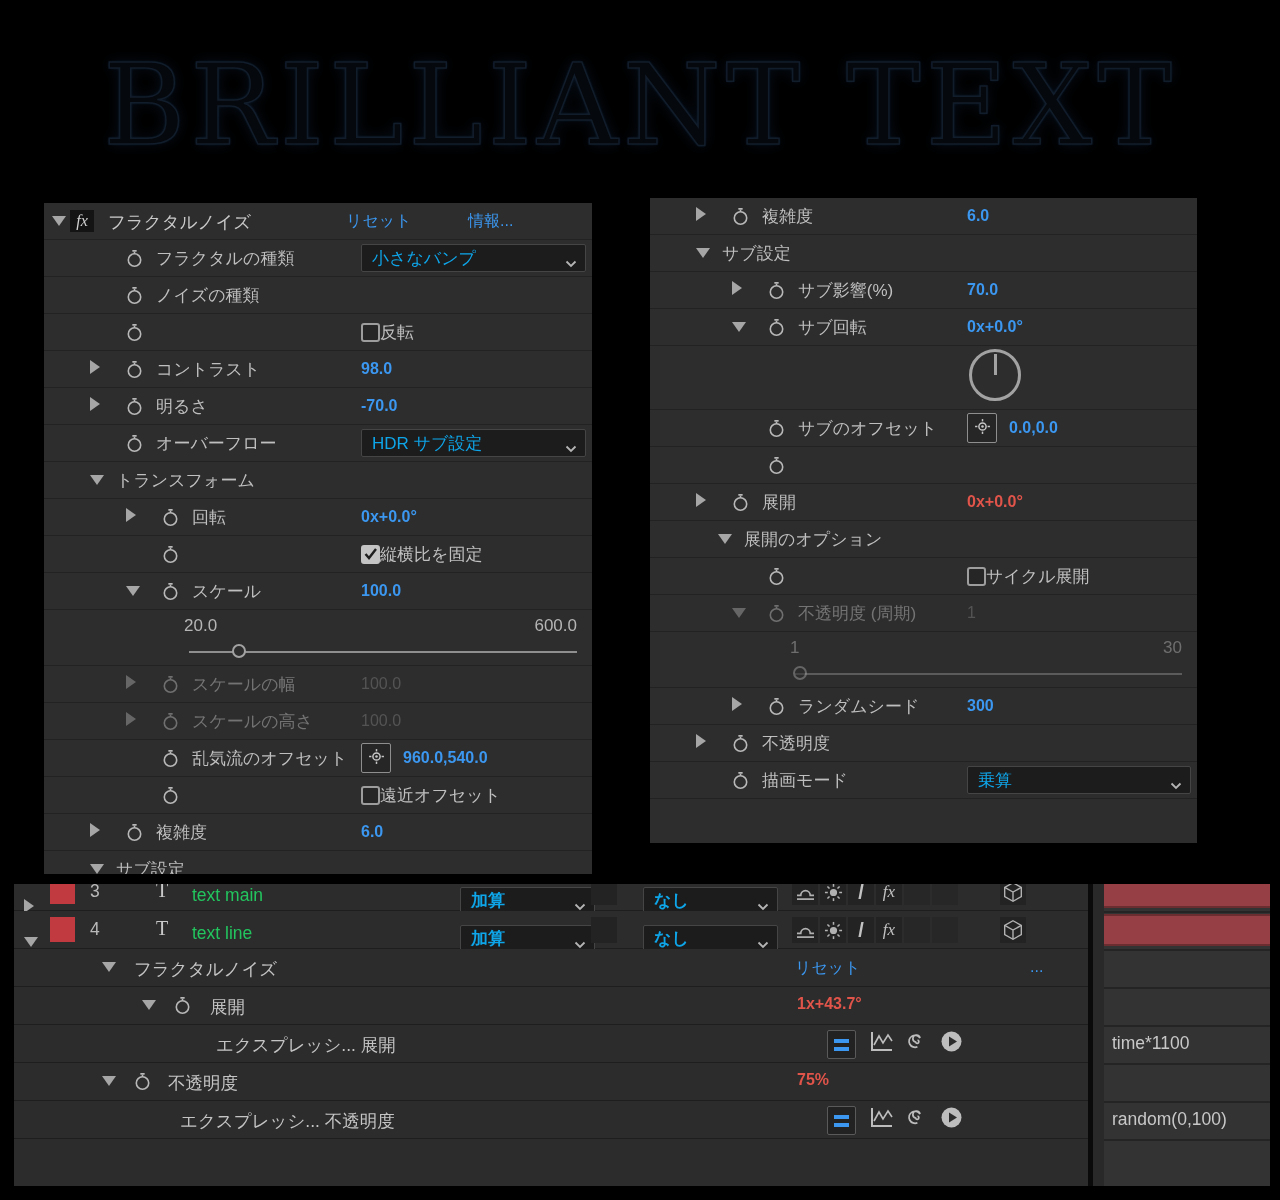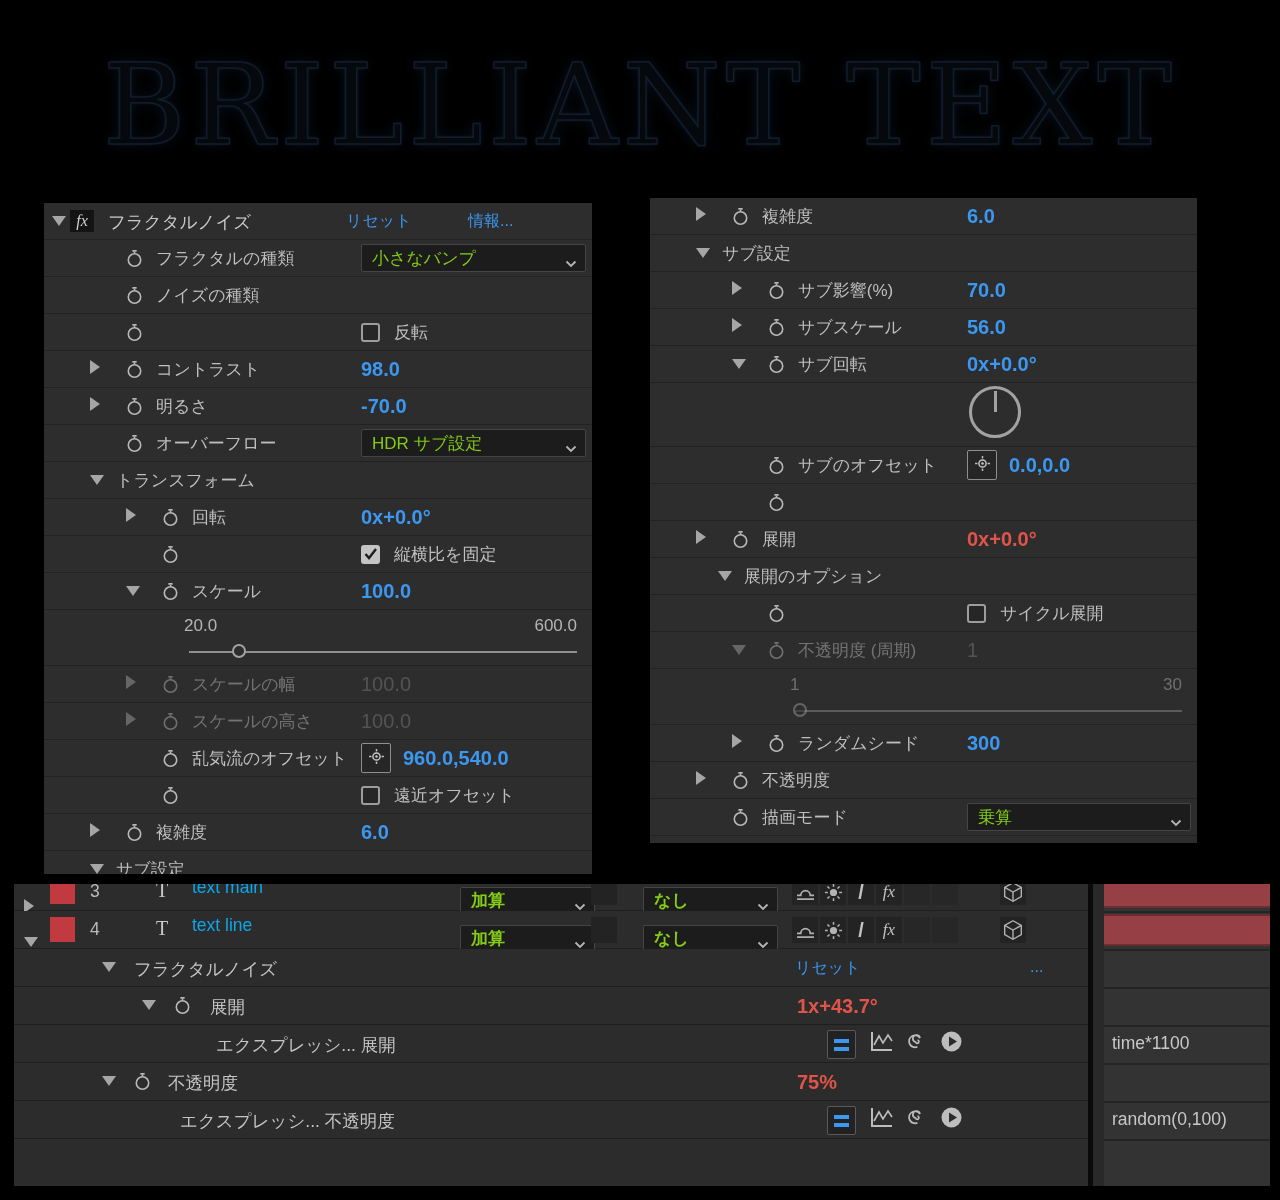--- a/index.html
+++ b/index.html
@@ -14,32 +14,32 @@
   .pl{position:absolute;left:0;top:0;bottom:0;display:flex;align-items:center;}
   .pc{position:absolute;left:317px;top:0;bottom:0;right:6px;display:flex;align-items:center;}
   .aslot{display:inline-block;width:36px;flex:0 0 36px;}
   .lbl{font-size:17px;color:#bfbfbf;white-space:nowrap;}
   .lbl.g{margin-left:12px;}
   .dim{opacity:.48;}
   .tri{width:0;height:0;display:inline-block;}
   .tr{border-top:7px solid transparent;border-bottom:7px solid transparent;border-left:10px solid #a6a6a6;}
   .td{border-left:7px solid transparent;border-right:7px solid transparent;border-top:10px solid #a6a6a6;}
   .sw{display:inline-flex;width:30px;flex:0 0 30px;color:#b8b8b8;align-items:center;}
-  .val{font-size:20px;font-weight:bold;}
+  .val{font-size:16px;font-weight:bold;}
   .blue{color:var(--value-blue,#3b97f0);}
   .red{color:var(--value-red,#e0544a);}
   .gray{color:#7d7d7d;font-weight:normal;}
   .dd{position:relative;height:28px;background:#1c1c1c;border:1px solid #454545;border-radius:2px;
       display:flex;align-items:center;box-sizing:border-box;width:229px;}
-  .ddt{font-size:17px;color:#84cc16;padding-left:10px;white-space:nowrap;}
+  .ddt{font-size:17px;color:#0ea5e9;padding-left:10px;white-space:nowrap;}
   .ddc{position:absolute;right:8px;top:9px;color:#b5b5b5;}
   .cb{width:19px;height:19px;border:2px solid #9d9d9d;border-radius:3px;background:#262626;
       display:inline-flex;align-items:center;justify-content:center;box-sizing:border-box;}
   .cb.on{background:#c4c4c4;border-color:#c4c4c4;}
-  .cbl{font-size:17px;color:#c0c0c0;margin-left:14px;white-space:nowrap;}
+  .cbl{font-size:17px;color:#c0c0c0;margin-left:0;white-space:nowrap;}
   .tbtn{width:28px;height:28px;border:1.5px solid #8e8e8e;border-radius:2px;background:#262626;
         display:inline-flex;align-items:center;justify-content:center;color:#c7c7c7;margin-right:12px;}
   .smin,.smax{position:absolute;top:6px;font-size:17px;color:#b5b5b5;}
   .smin{left:140px;} .smax{right:15px;}
   .strack{position:absolute;left:145px;right:15px;top:41px;height:2px;background:#8f8f8f;}
   .shandle{position:absolute;top:34px;width:14px;height:14px;border:2px solid #a2a2a2;border-radius:50%;
            background:#2d2d2d;box-sizing:border-box;}
   .dial{position:absolute;left:319px;top:3px;width:52px;height:52px;border:3px solid #a2a2a2;
         border-radius:50%;box-sizing:border-box;}
   .needle{position:absolute;left:50%;top:2px;width:3px;height:21px;margin-left:-1.5px;background:#a2a2a2;}
@@ -53,21 +53,21 @@
   
   .timeline{position:absolute;background:#2c2c2c;overflow:hidden;}
   .tstack{position:absolute;left:0;top:-11px;right:0;}
   .trow{position:relative;height:38px;width:1074px;border-bottom:1px solid #1e1e1e;
         box-sizing:border-box;background:#2c2c2c;}
   .trow .tri{position:absolute;top:13px;}
   .chip{position:absolute;left:36px;top:6px;width:25px;height:25px;background:var(--chip-red,#c03a40);}
   .lnum{position:absolute;left:76px;top:8px;font-size:17.5px;color:#b9b9b9;}
   .ticon{position:absolute;left:142px;top:6px;font-family:"Liberation Serif",serif;
          font-size:20px;color:#c9c9c9;}
-  .lname{position:absolute;left:178px;top:4px;font-size:17.5px;color:#0ea5e9;}
+  .lname{position:absolute;left:178px;top:12px;font-size:17.5px;color:#22c55e;}
   .tdd{position:absolute;top:14px;width:135px;height:27px;font-weight:bold;}
   .cell{position:absolute;top:6px;width:26px;height:26px;background:#232323;
         display:inline-flex;align-items:center;justify-content:center;color:#b2b2b2;}
   .qc{font-size:20px;color:#c2c2c2;font-weight:bold;}
   .fxc{font-family:"Liberation Serif",serif;font-style:italic;font-size:17px;color:#c2c2c2;}
   .tlabel{position:absolute;top:8px;font-size:17.5px;color:#c4c4c4;white-space:nowrap;}
   .tval{position:absolute;left:783px;top:8px;}
   .tlink{position:absolute;top:9px;font-size:16px;color:var(--value-blue,#3b97f0);}
   .exic{position:absolute;top:5px;display:flex;align-items:center;color:#bdbdbd;}
   .eqbox{width:27px;height:27px;border:1px solid #5a5a5a;background:#222;border-radius:2px;
@@ -432,38 +432,20 @@
             </svg>
           </span>
           <span class="lbl">サブ影響(%)</span>
         </div>
         <div class="pc">
           <span class="val blue">70.0</span>
         </div>
       </div>
       <div class="prow" style="height:37px">
         <div class="pl" style="padding-left:82px">
-          <span class="aslot"><span class="tri tr"></span></span>
-          <span class="sw">
-            <svg width="17" height="19" viewBox="0 0 17 19">
-              <g stroke="currentColor" fill="none" stroke-width="1.6">
-                <rect x="6.3" y="0.9" width="4.4" height="1.8" rx="0.4" fill="currentColor" stroke="none"></rect>
-                <line x1="8.5" y1="2.8" x2="8.5" y2="4.8"></line>
-                <circle cx="8.5" cy="11" r="6.2"></circle>
-              </g>
-            </svg>
-          </span>
-          <span class="lbl">サブスケール</span>
-        </div>
-        <div class="pc">
-          <span class="val blue">56.0</span>
-        </div>
-      </div>
-      <div class="prow" style="height:37px">
-        <div class="pl" style="padding-left:82px">
           <span class="aslot"><span class="tri td"></span></span>
           <span class="sw">
             <svg width="17" height="19" viewBox="0 0 17 19">
               <g stroke="currentColor" fill="none" stroke-width="1.6">
                 <rect x="6.3" y="0.9" width="4.4" height="1.8" rx="0.4" fill="currentColor" stroke="none"></rect>
                 <line x1="8.5" y1="2.8" x2="8.5" y2="4.8"></line>
                 <circle cx="8.5" cy="11" r="6.2"></circle>
               </g>
             </svg>
           </span>

